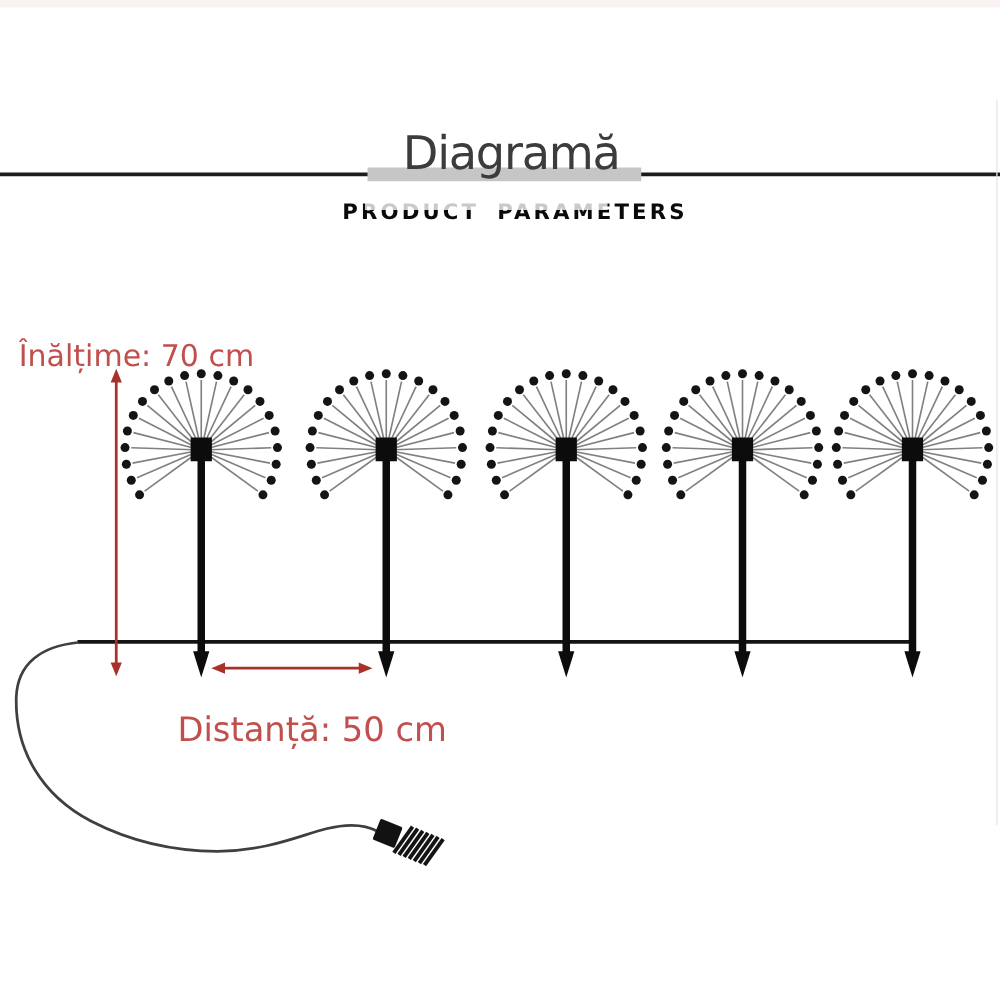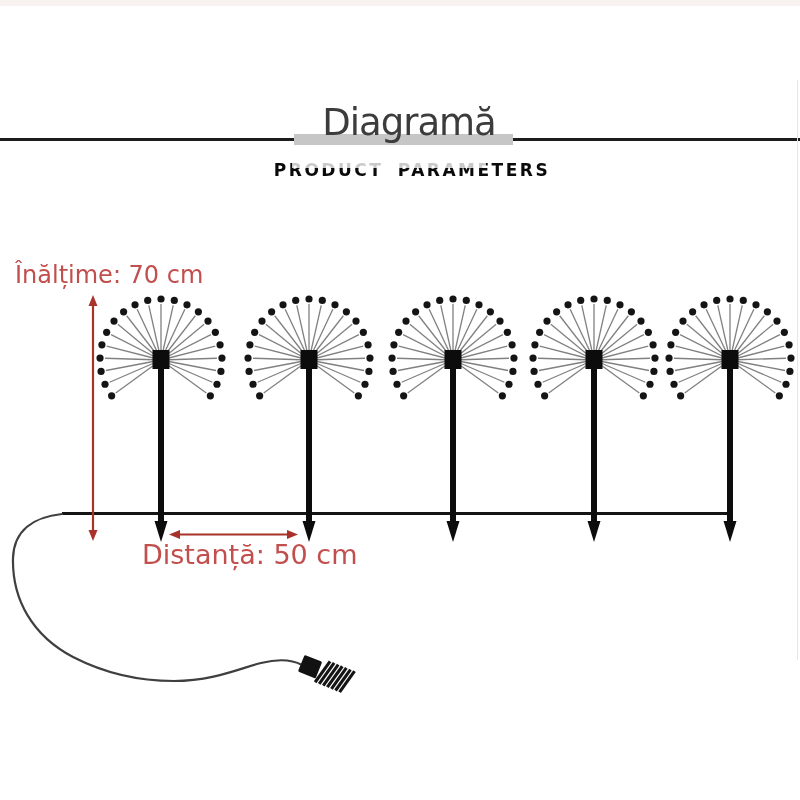--- a/index.html
+++ b/index.html
@@ -21,22 +21,22 @@
     position:absolute;left:12px;top:160px;width:800px;text-align:center;
     font-size:17px;font-weight:bold;color:#0a0a0a;letter-spacing:2.5px;word-spacing:6px;
   }
   .subtitle-mask{
     position:absolute;left:292px;top:151px;width:194px;height:17px;
     background:rgba(255,255,255,0.78);
   }
 
   
   .dim-label{position:absolute;color:#c14f4d;line-height:1.15;white-space:nowrap;}
-  .height-label{left:15px;top:262px;font-size:24px;}
-  .distance-label{left:142px;top:539px;font-size:27px;}
+  .height-label{left:15px;top:272px;font-size:24px;}
+  .distance-label{left:142px;top:569px;font-size:27px;}
 
   svg.diagram{position:absolute;left:0;top:0;}
 </style>
 </head>
 <body>
 
 <div class="stage">
   <div class="top-strip"></div>
 
   <div class="rule"></div>

